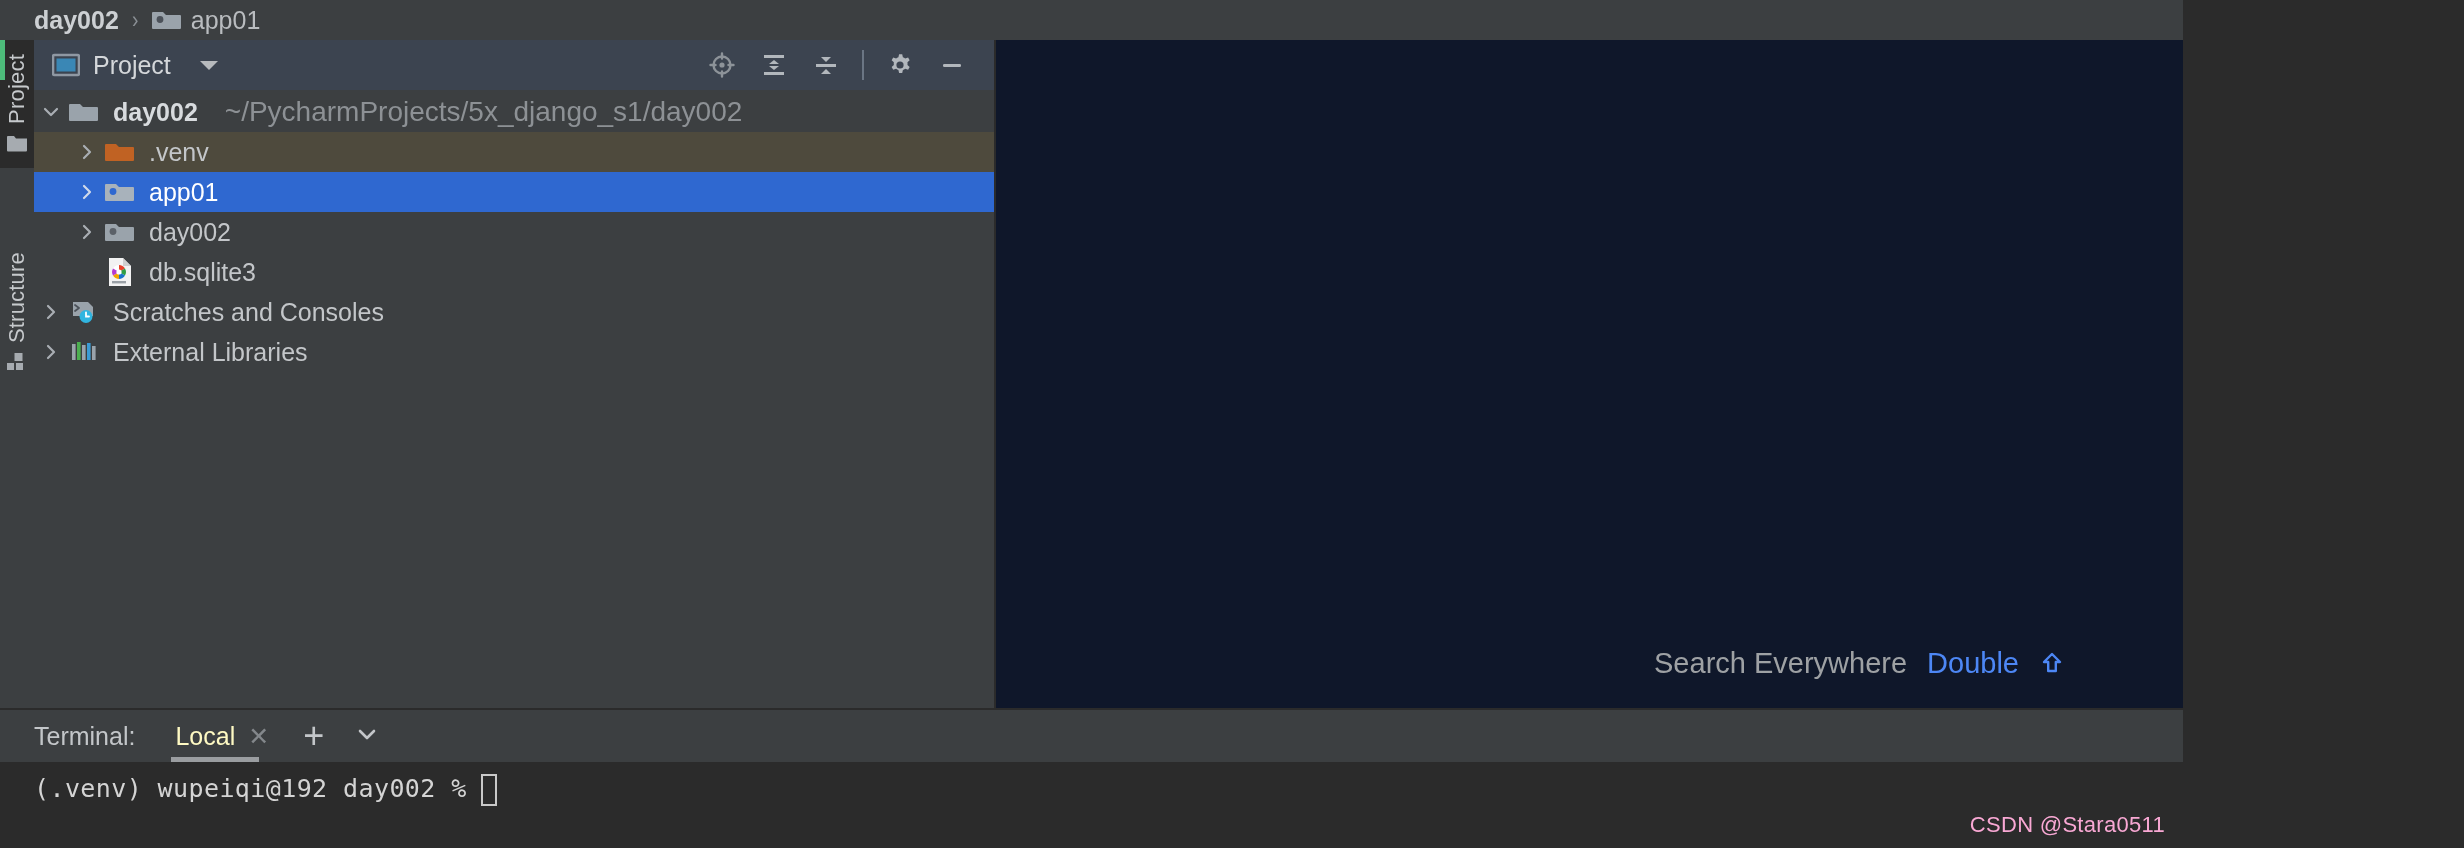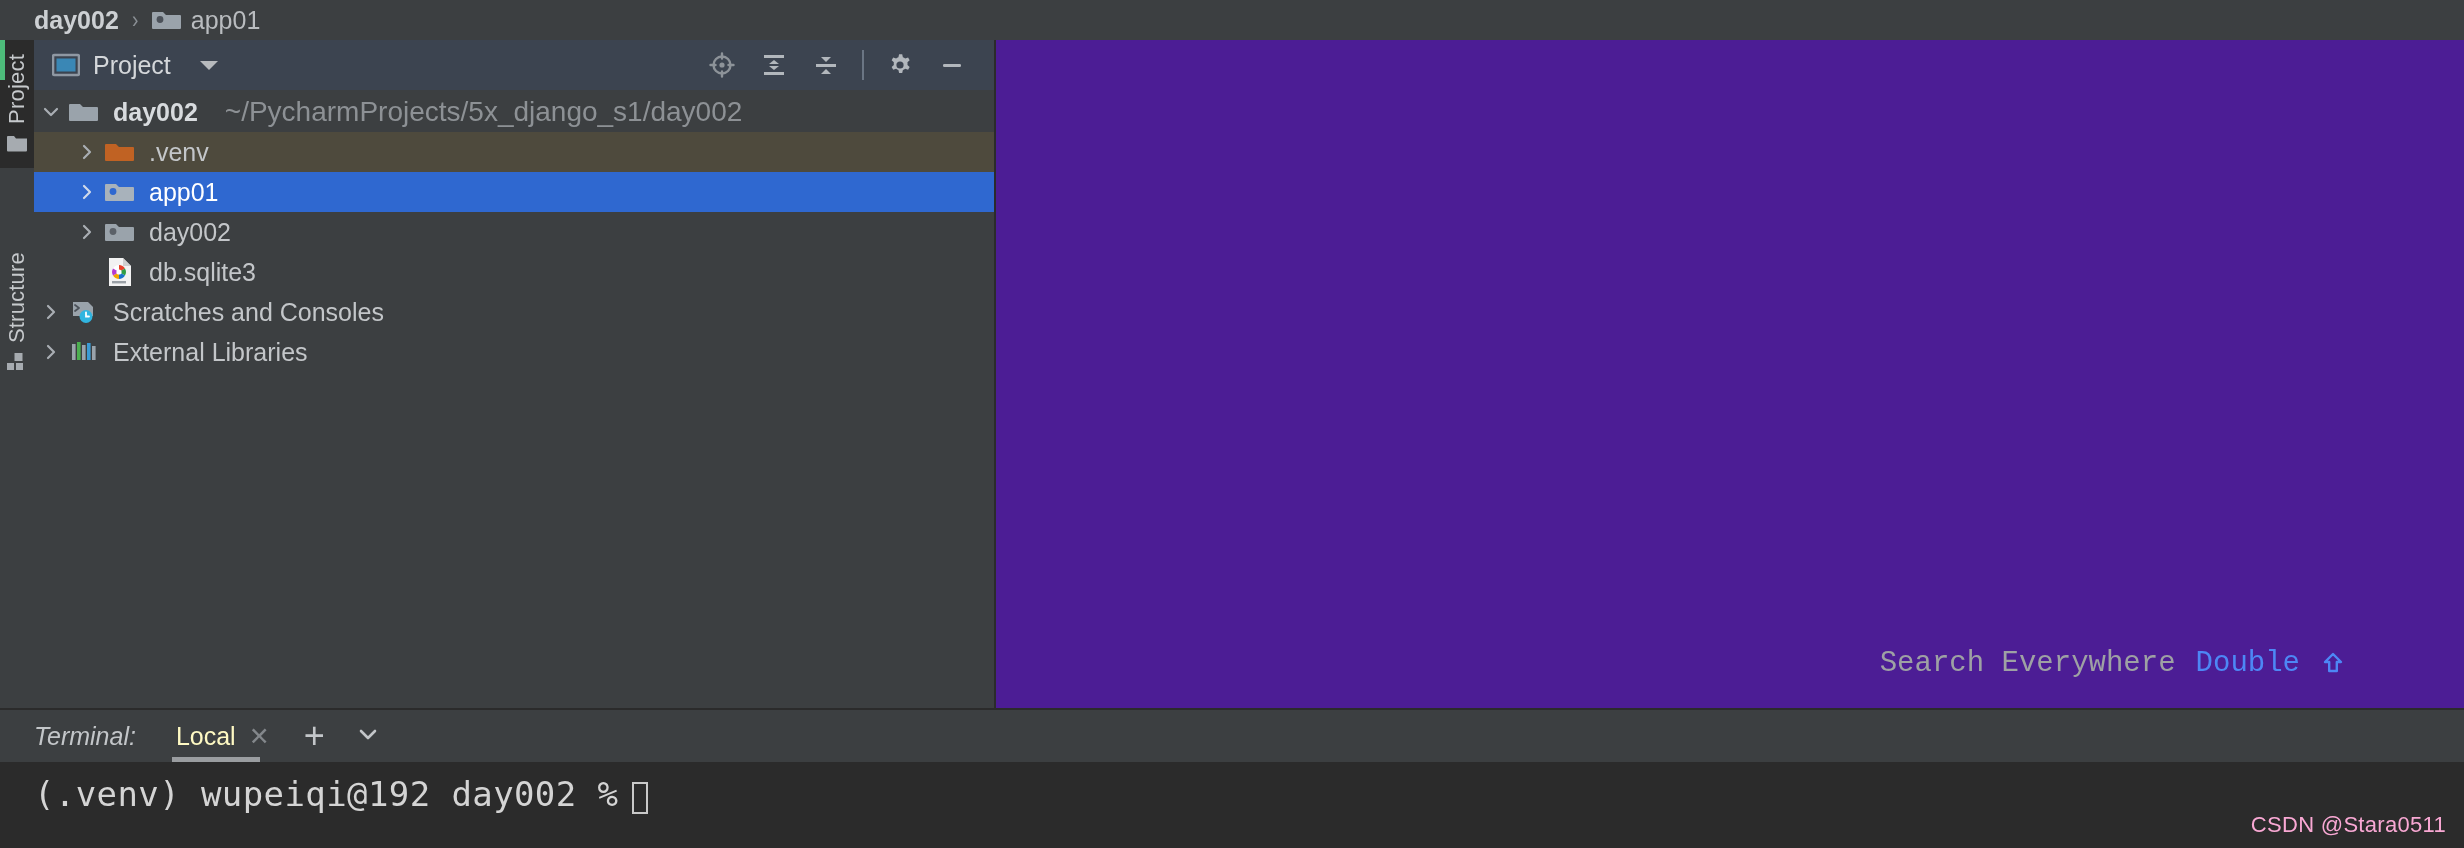--- a/index.html
+++ b/index.html
@@ -4,21 +4,21 @@
 <style>
   * { box-sizing: border-box; margin: 0; padding: 0; }
   html, body {
     width: 2464px; height: 848px;
     background: #2b2b2b;
     font-family: "Liberation Sans", "DejaVu Sans", sans-serif;
     overflow: hidden;
   }
   #app {
     position: relative;
-    width: 2464px; height: 848px;
+    width: 2183px; height: 848px;
     background: #3c3f41;
     display: flex; flex-direction: column;
   }
 
   
   .breadcrumb-bar {
     height: 40px; flex: 0 0 40px;
     background: #3c3f41;
     display: flex; align-items: center;
     padding-left: 34px;
@@ -132,24 +132,23 @@
   }
   .arrow svg { display: block; }
   .ticon { width: 32px; flex: 0 0 32px; margin-right: 13px; display: flex; align-items: center; justify-content: center; }
   .rlabel { line-height: 1; }
   .rlabel.b { font-weight: bold; color: #d8dbde; }
   .rpath { color: #8d9195; font-size: 28px; margin-left: 27px; }
 
   
   .editor {
     flex: 1 1 auto;
-    background: #4c1d95;
+    background: #0f172a;
     position: relative;
     min-width: 0;
-    font-family: Liberation Mono, monospace;
   }
   .hint {
     position: absolute;
     right: 118px; bottom: 28px;
     display: flex; align-items: baseline; gap: 20px;
     font-size: 29px;
   }
   .hint-label { color: #9ea1a4; }
   .hint-key { color: #4d87f5; display: flex; align-items: center; gap: 20px; }
 
@@ -161,21 +160,21 @@
     border-top: 2px solid #2b2b2b;
   }
   .term-tabs {
     flex: 0 0 52px; height: 52px;
     background: #3c3f41;
     display: flex; align-items: center;
     padding-left: 34px;
     gap: 0;
     position: relative;
   }
-  .term-title { font-size: 25px; color: #c3c6c9; margin-right: 36px; font-style: italic; }
+  .term-title { font-size: 25px; color: #c3c6c9; margin-right: 36px; }
   .term-tab {
     position: relative;
     display: flex; align-items: center; gap: 13px;
     height: 52px; padding: 0 4px;
   }
   .term-tab-label { font-size: 25px; color: #fef9c3; }
   .term-tab-underline {
     position: absolute; left: 0; right: 14px; bottom: 0;
     height: 5px; background: #9a9da0;
   }
@@ -183,23 +182,23 @@
   .tplus { color: #c3c6c9; font-size: 36px; line-height: 1; margin-left: 30px; font-weight: 300; }
   .tchev { margin-left: 30px; }
   .term-body {
     flex: 1 1 auto;
     background: #2b2b2b;
     padding: 12px 0 0 34px;
     display: flex; align-items: flex-start;
   }
   .term-line {
     font-family: "DejaVu Sans Mono", "Liberation Mono", monospace;
-    font-size: 34px; color: #d4d4d4;
+    font-size: 25px; color: #d4d4d4;
     letter-spacing: 0.4px;
-    display: flex; align-items: flex-end; gap: 14px;
+    display: flex; align-items: flex-start; gap: 14px;
   }
   .term-cursor {
     display: inline-block;
     width: 16px; height: 32px;
     border: 2px solid #c9c9c9;
     background: transparent;
   }
 
   
   .watermark {

